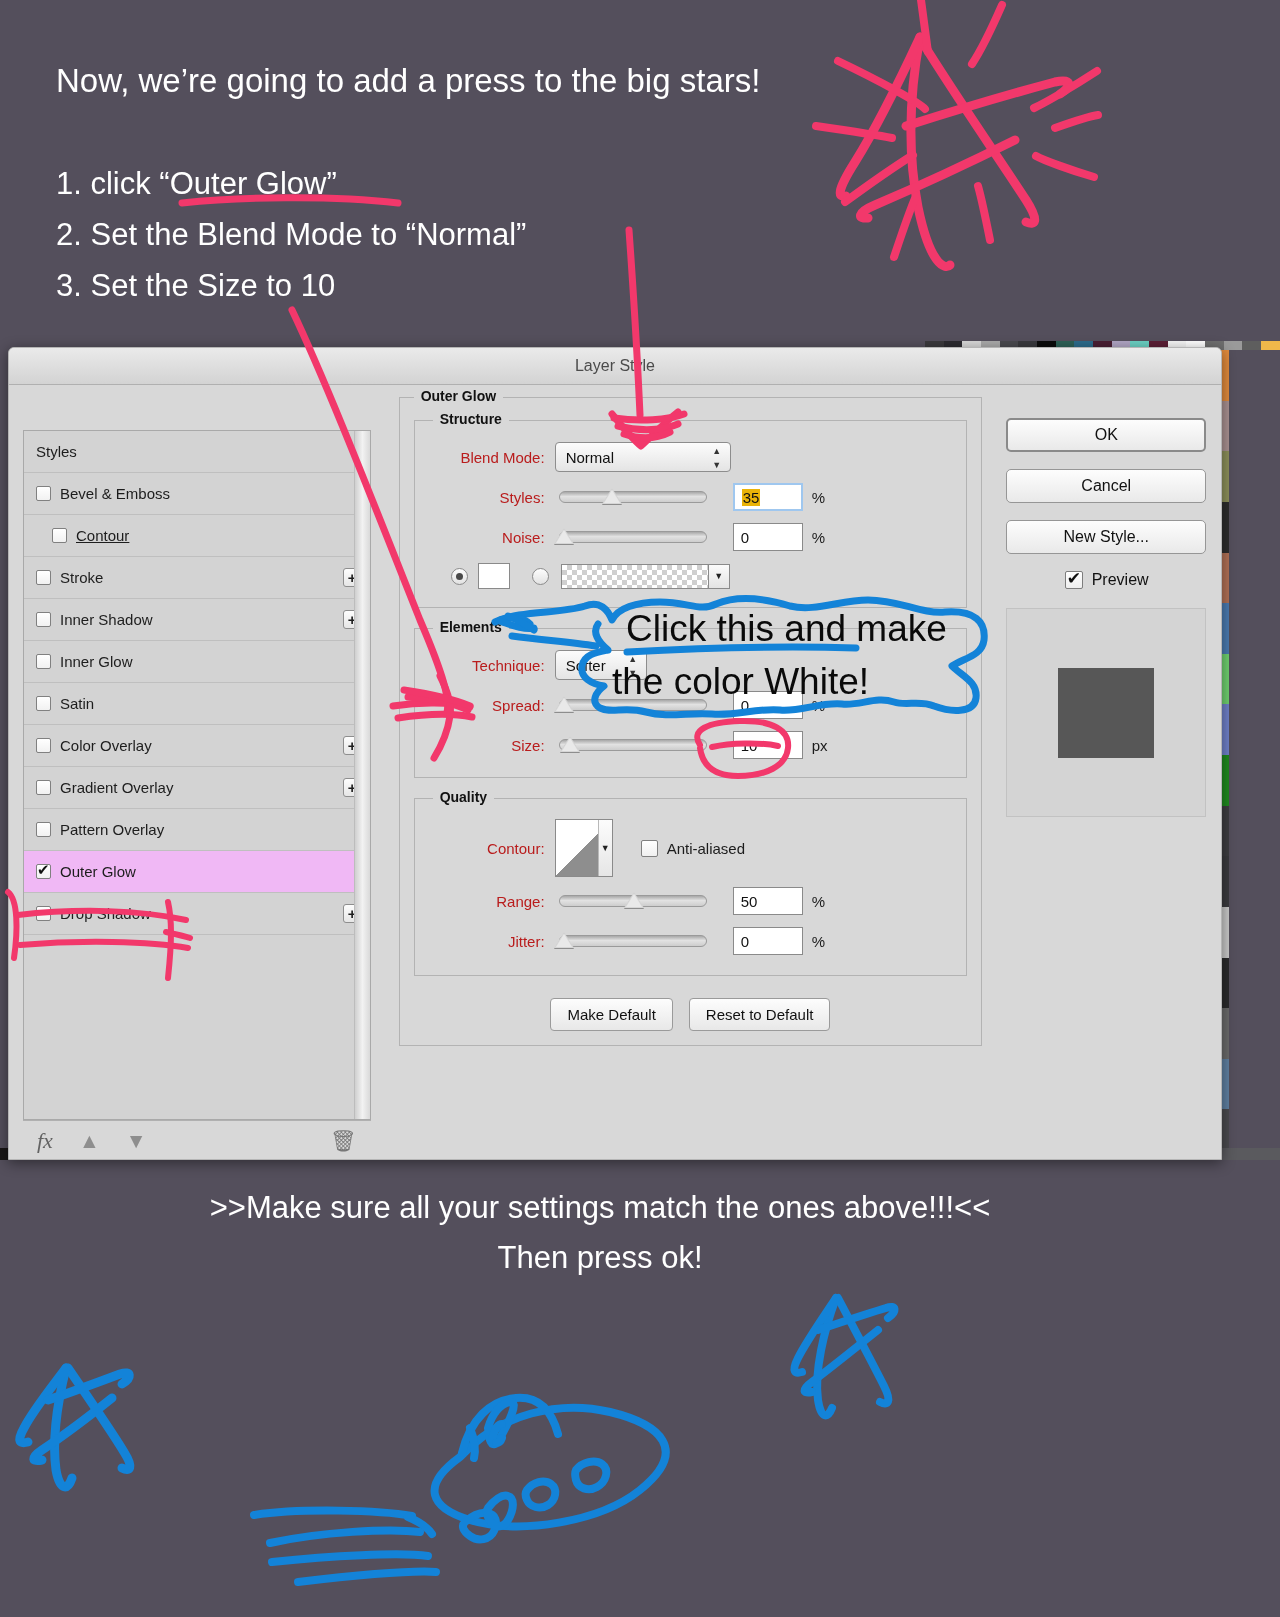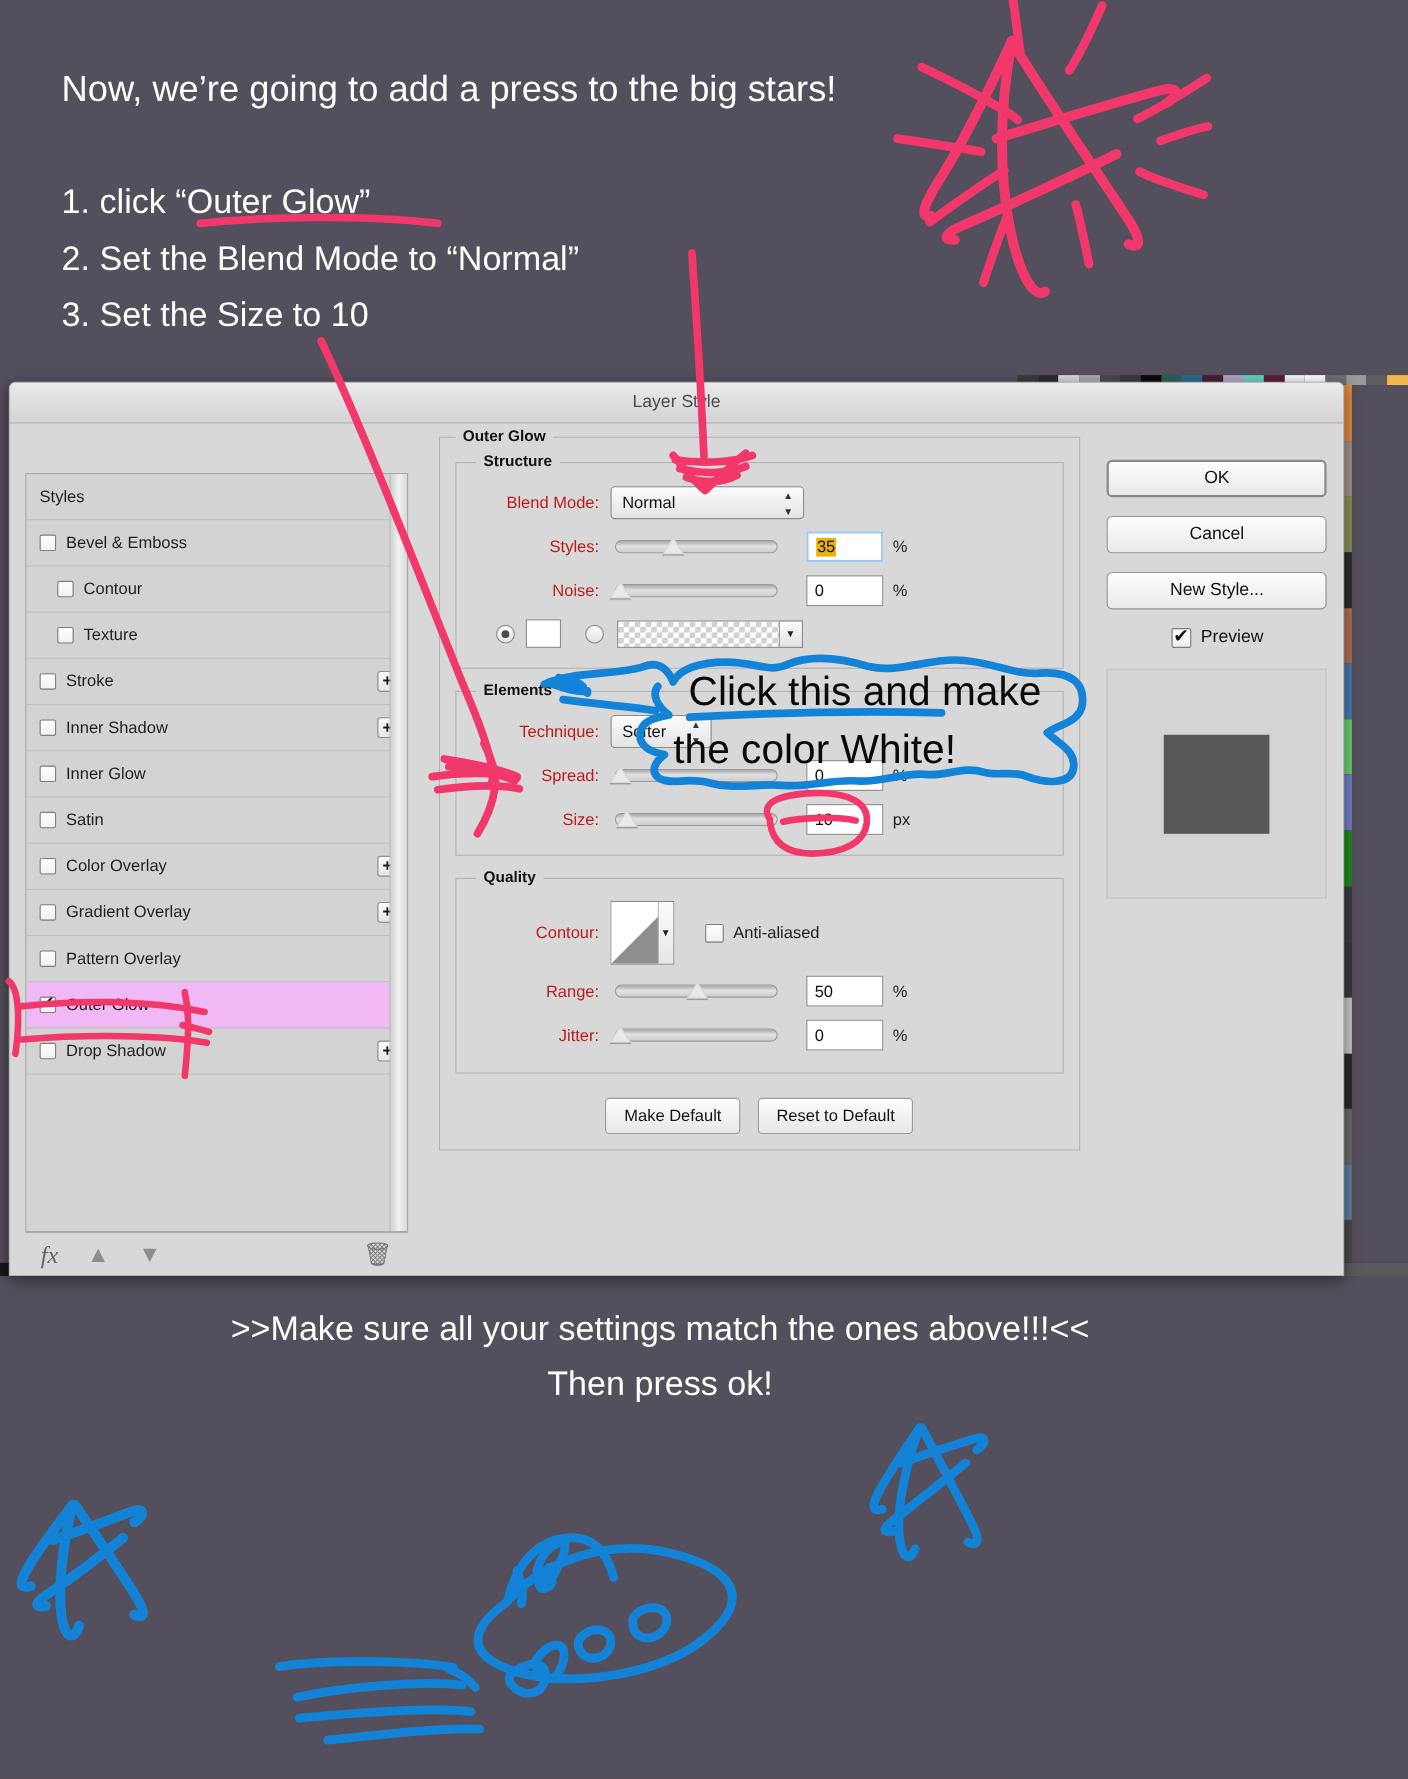--- a/index.html
+++ b/index.html
@@ -66,21 +66,21 @@
     height: 700px;
     overflow: hidden;
   }
   .style-row {
     height: 42px; display: flex; align-items: center;
     border-bottom: 1px solid #bfbfbf;
     padding-left: 12px; padding-right: 8px;
     font-size: 15px; color: #1d1d1d;
     position: relative;
   }
-  .style-row.indent { padding-left: 28px; }
+  .style-row.indent { padding-left: 28px; text-decoration: underline; }
   .style-row.selected { background: #f0b8f5; }
   .style-row .cb {
     width: 15px; height: 15px; border: 1px solid #808080; border-radius: 2px;
     background: linear-gradient(#ffffff,#f1f1f1); margin-right: 9px; flex: 0 0 auto;
     position: relative;
   }
   .style-row .cb.checked::after {
     content: "✔"; position: absolute; left: 0px; top: -4px;
     font-size: 15px; color: #111; line-height: 17px;
   }
@@ -270,24 +270,20 @@
                 <span class="label">Styles</span>
               </div>
               <div class="style-row">
                 <span class="cb"></span>
                 <span class="label">Bevel &amp; Emboss</span>
               </div>
               <div class="style-row indent">
                 <span class="cb"></span>
                 <span class="label">Contour</span>
               </div>
-              <div class="style-row indent">
-                <span class="cb"></span>
-                <span class="label">Texture</span>
-              </div>
               <div class="style-row">
                 <span class="cb"></span>
                 <span class="label">Stroke</span>
                 <span class="plus-btn">+</span>
               </div>
               <div class="style-row">
                 <span class="cb"></span>
                 <span class="label">Inner Shadow</span>
                 <span class="plus-btn">+</span>
               </div>

